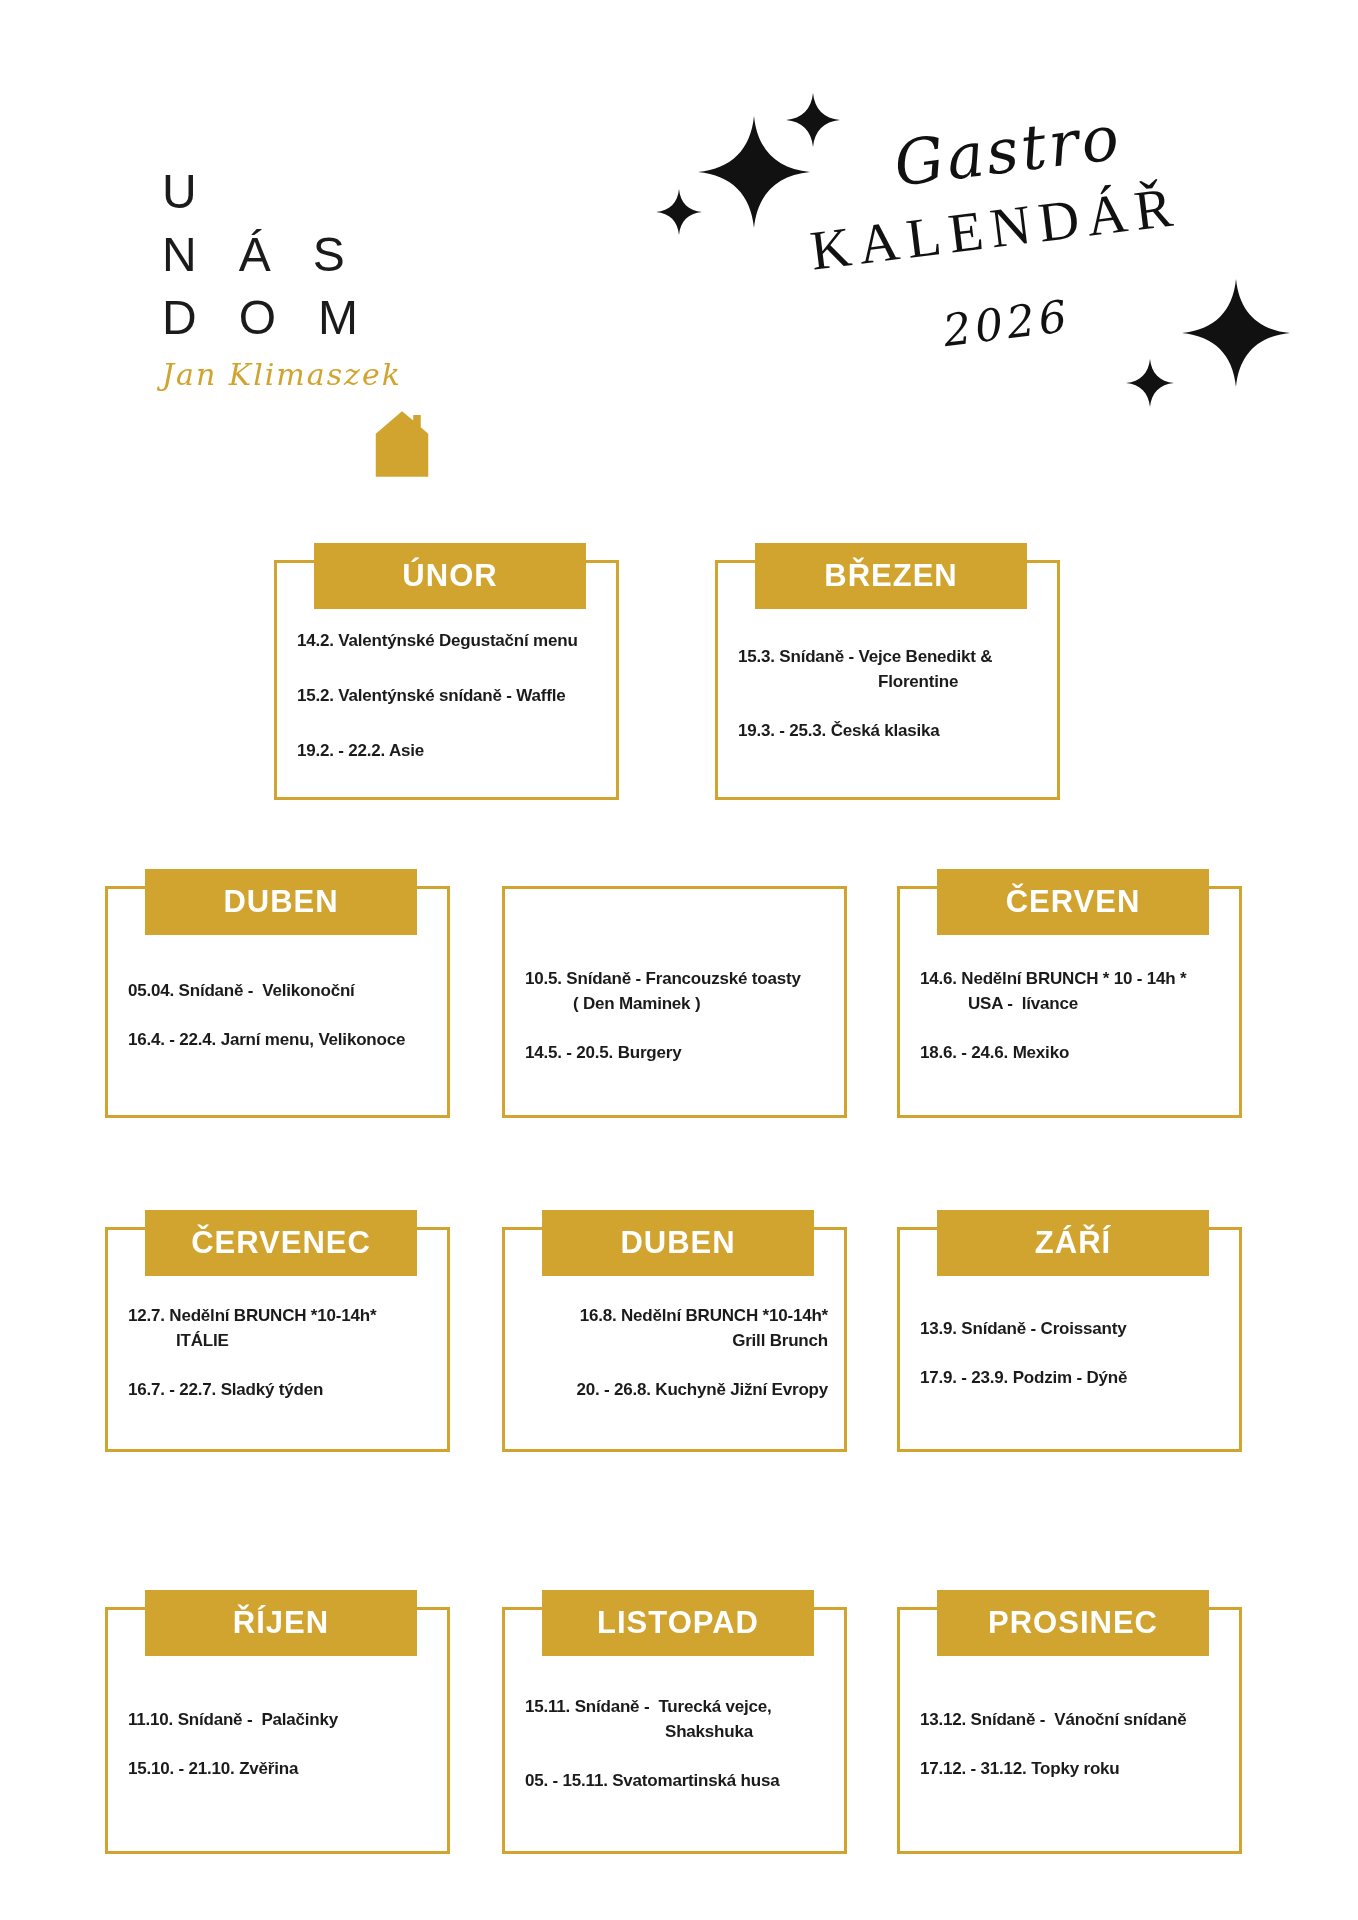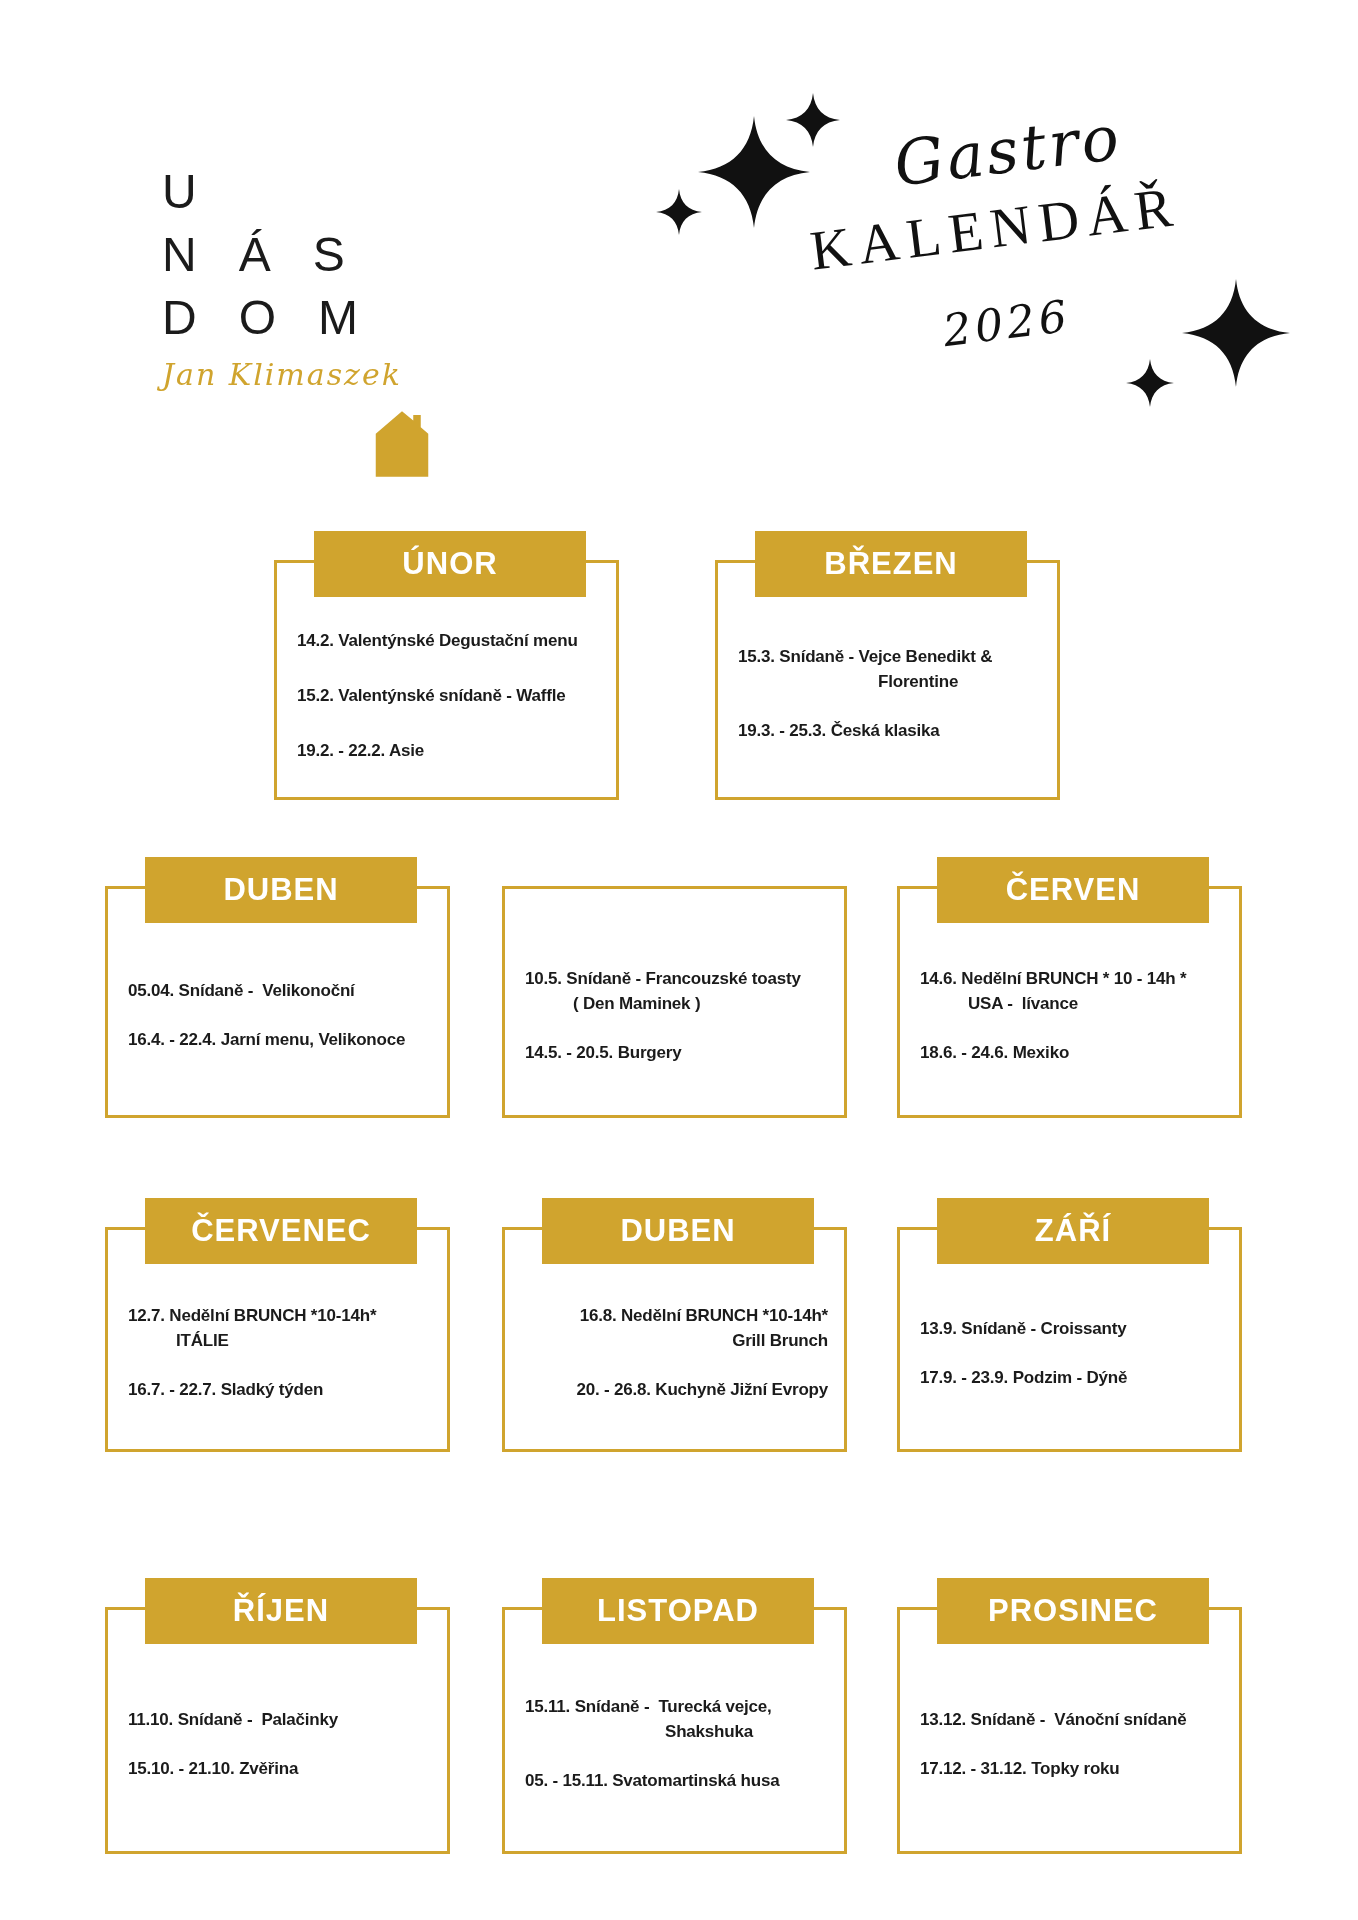--- a/index.html
+++ b/index.html
@@ -53,21 +53,21 @@
   .sparkle svg{display:block;width:100%;height:100%;}
 
   
   .months{position:absolute;inset:0;}
   .month-card{position:absolute;width:345px;}
   .month-outline{
     position:absolute;left:0;top:33px;width:345px;
     border:3px solid var(--gold);background:#ffffff;
   }
   .month-header{
-    position:absolute;left:40px;top:4px;width:272px;height:66px;
+    position:absolute;left:40px;top:16px;width:272px;height:66px;
     background:var(--gold);display:flex;align-items:center;justify-content:center;z-index:2;
   }
   .month-name{
     color:#ffffff;font-size:31px;font-weight:700;letter-spacing:1px;white-space:nowrap;
   }
   .month-events{
     position:absolute;inset:0;display:flex;flex-direction:column;justify-content:center;
     gap:24px;padding:26px 16px 0 20px;
   }
   .month-events.tight{gap:30px;padding-top:30px;}

